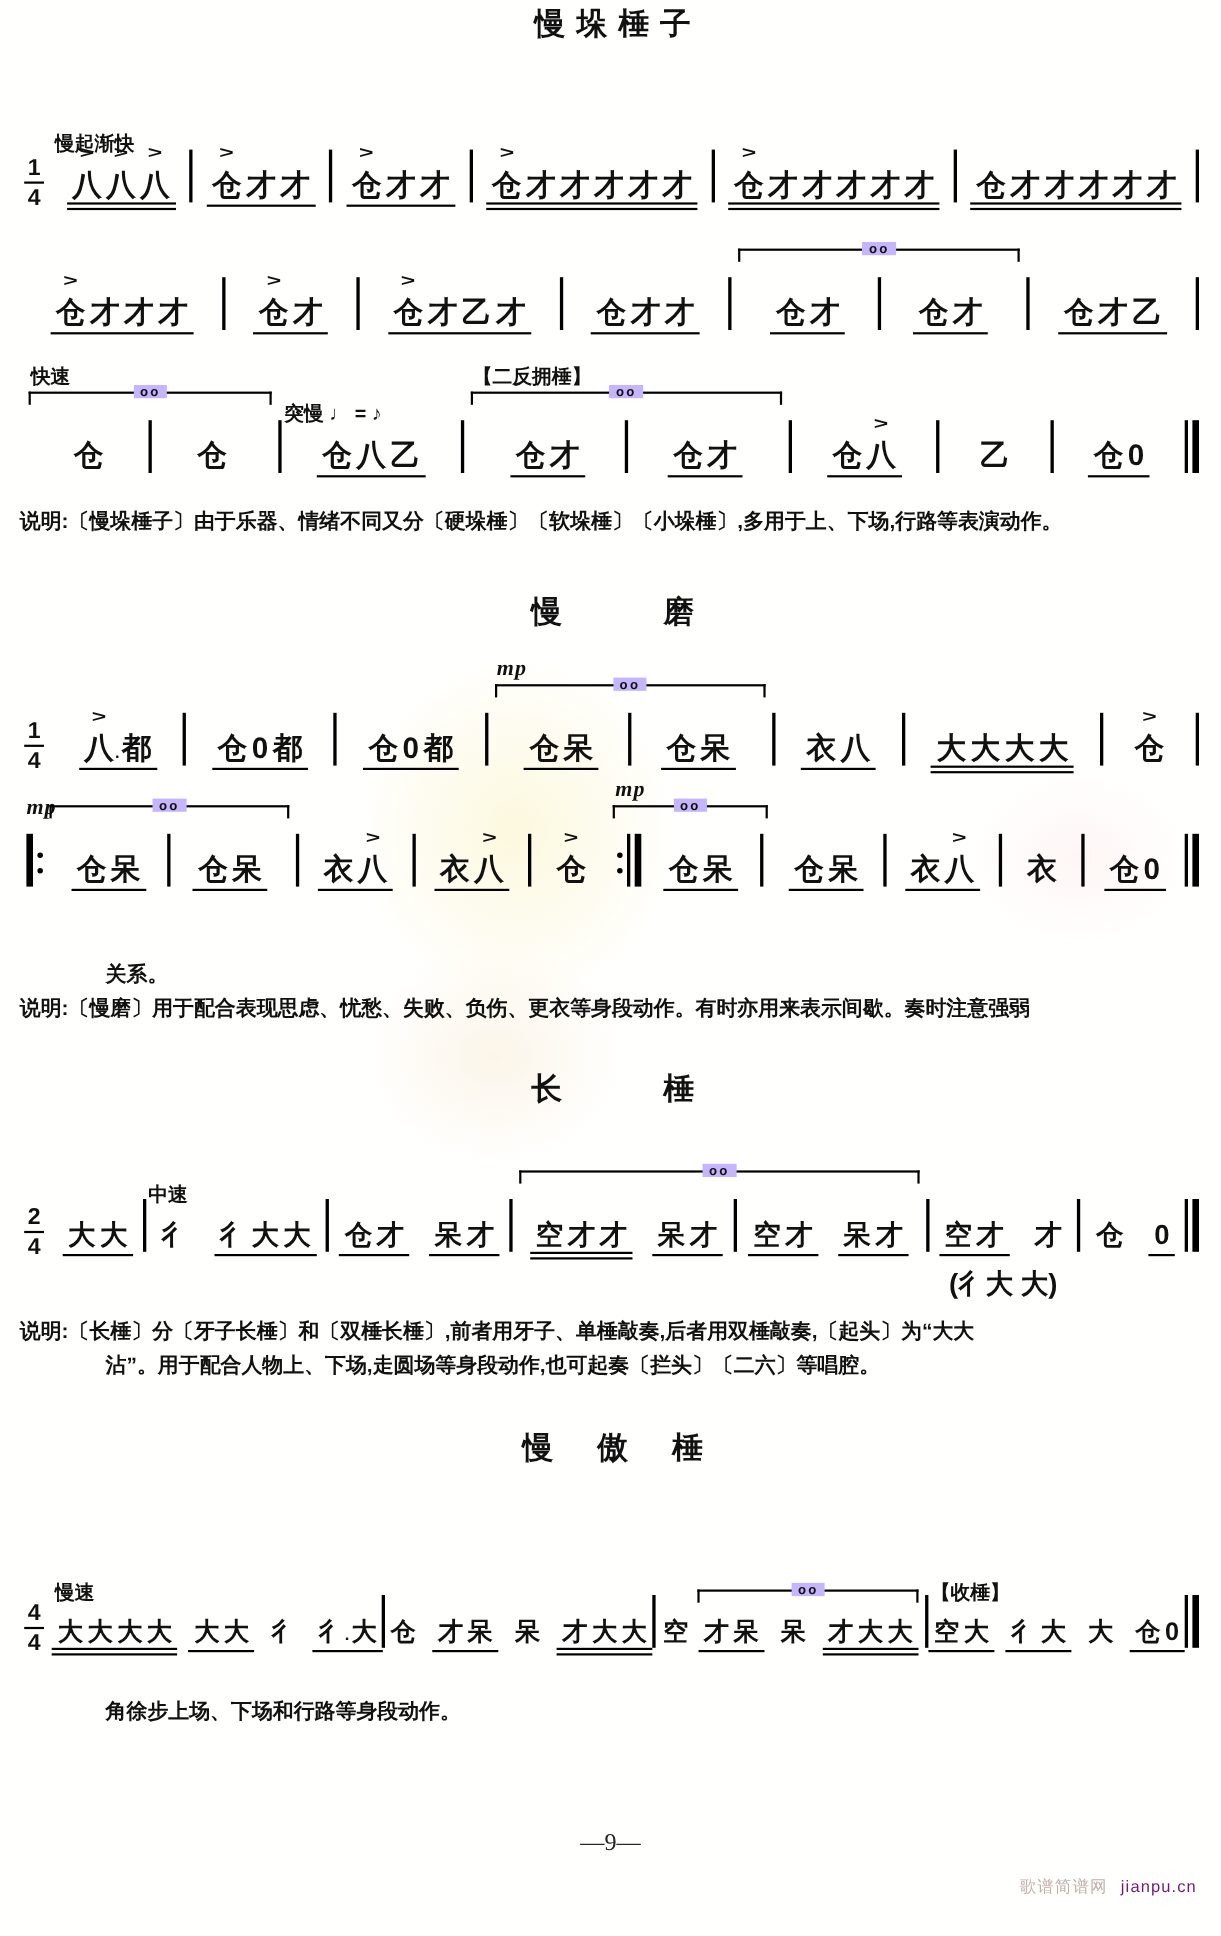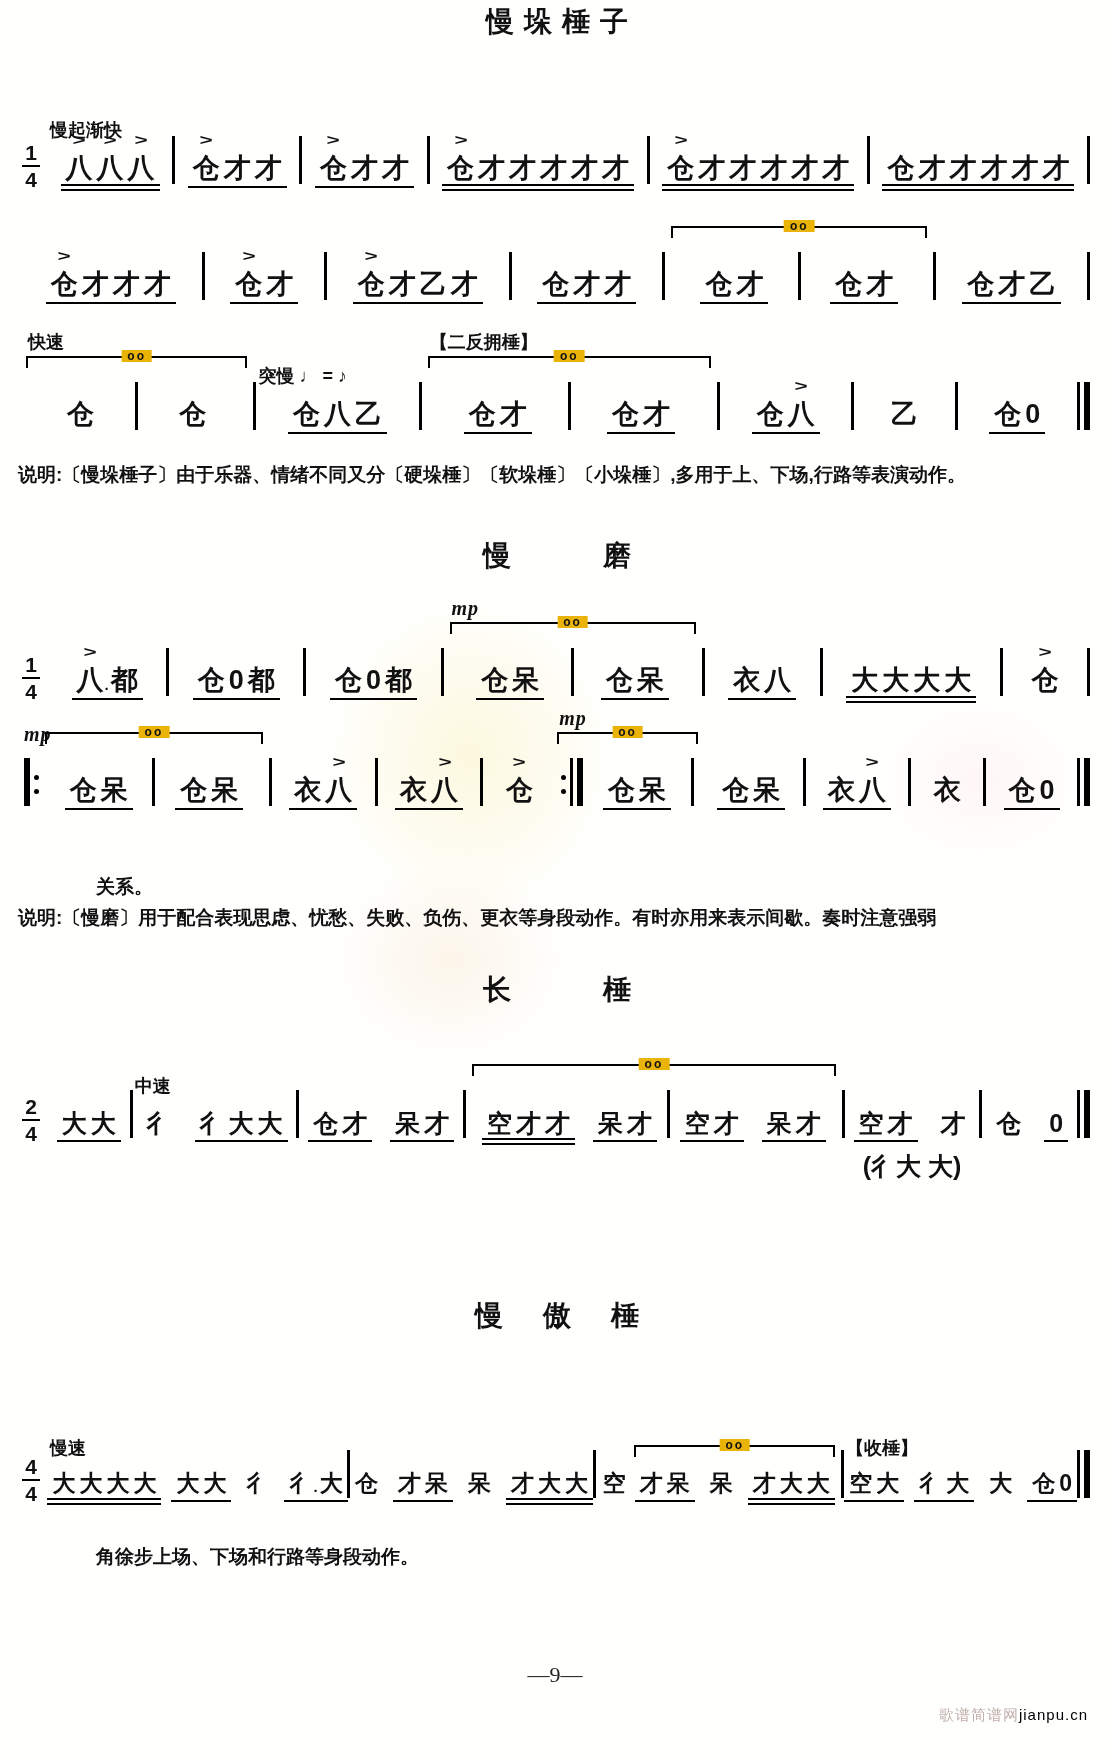--- a/index.html
+++ b/index.html
@@ -51,21 +51,21 @@
   .rdots{display:flex;flex-direction:column;justify-content:center;gap:9px;height:44px;}
   .rdots i{width:5px;height:5px;border-radius:50%;background:#000;display:block;}
   .clabel{position:absolute;bottom:calc(100% + 14px);left:0;font-size:18px;font-weight:bold;
           white-space:nowrap;line-height:1;}
   .clabel.dyn{font-style:italic;font-family:"Liberation Serif",serif;font-size:20px;letter-spacing:1px;}
   .bgrp{position:relative;display:flex;align-items:flex-end;justify-content:space-between;
         padding:0 6px;min-width:0;}
   .brk{position:absolute;left:4px;right:4px;top:-26px;height:10px;
        border-top:2.5px solid #000;border-left:2.5px solid #000;border-right:2.5px solid #000;}
   .brk .oo{position:absolute;top:-8px;left:50%;transform:translateX(-50%);
-       background:#eab308;padding:0 6px;font-size:12px;font-weight:bold;letter-spacing:2px;line-height:1;}
+       background:#c4b5fd;padding:0 6px;font-size:12px;font-weight:bold;letter-spacing:2px;line-height:1;}
   .brklabel{position:absolute;bottom:calc(100% + 4px);left:0;font-size:18px;font-weight:bold;white-space:nowrap;}
   .brklabel.dyn{font-style:italic;font-family:"Liberation Serif",serif;font-size:20px;letter-spacing:1px;}
 
   
   .note-block{font-size:19px;font-weight:bold;line-height:1.62;}
   .note-line{white-space:nowrap;}
   .note-line.cont{padding-left:78px;}
 
   
   .pagenum{position:absolute;left:0;right:0;top:1662px;text-align:center;
@@ -653,20 +653,22 @@
             </div>
           </div>
           <div class="barwrap">
             <div class="bar"></div>
             <div class="bar thick"></div>
           </div>
         </div>
       </div>
       <div class="block" style="top: 1196px;">
         <div class="note-block">
+          <div class="note-line">说明:〔长棰〕分〔牙子长棰〕和〔双棰长棰〕,前者用牙子、单棰敲奏,后者用双棰敲奏,〔起头〕为“大大</div>
+          <div class="note-line cont">沾”。用于配合人物上、下场,走圆场等身段动作,也可起奏〔拦头〕〔二六〕等唱腔。</div>
         </div>
       </div>
       <div class="block" style="top: 1300px;">
         <div class="sec-title t-med">慢傲棰</div>
       </div>
       <div class="block" style="top: 1398px;">
         <div class="mline dense">
           <div class="ts">
             <span>4</span>
             <div class="tsline"></div>
@@ -768,14 +770,14 @@
         </div>
       </div>
       <div class="block" style="top: 1542px;">
         <div class="note-block">
           <div class="note-line cont">角徐步上场、下场和行路等身段动作。</div>
         </div>
       </div>
     </div>
 
   <div class="pagenum">—9—</div>
-  <div class="wm"><span class="site" style="color: rgb(192, 176, 172);">歌谱简谱网</span><span class="url" style="color: #000000;">jianpu.cn</span></div>
+  <div class="wm"><span class="site" style="color: rgb(192, 176, 172);">歌谱简谱网</span><span class="url" style="color: #701a75; margin-left: 12px;">jianpu.cn</span></div>
 </div>
 
 </body></html>

